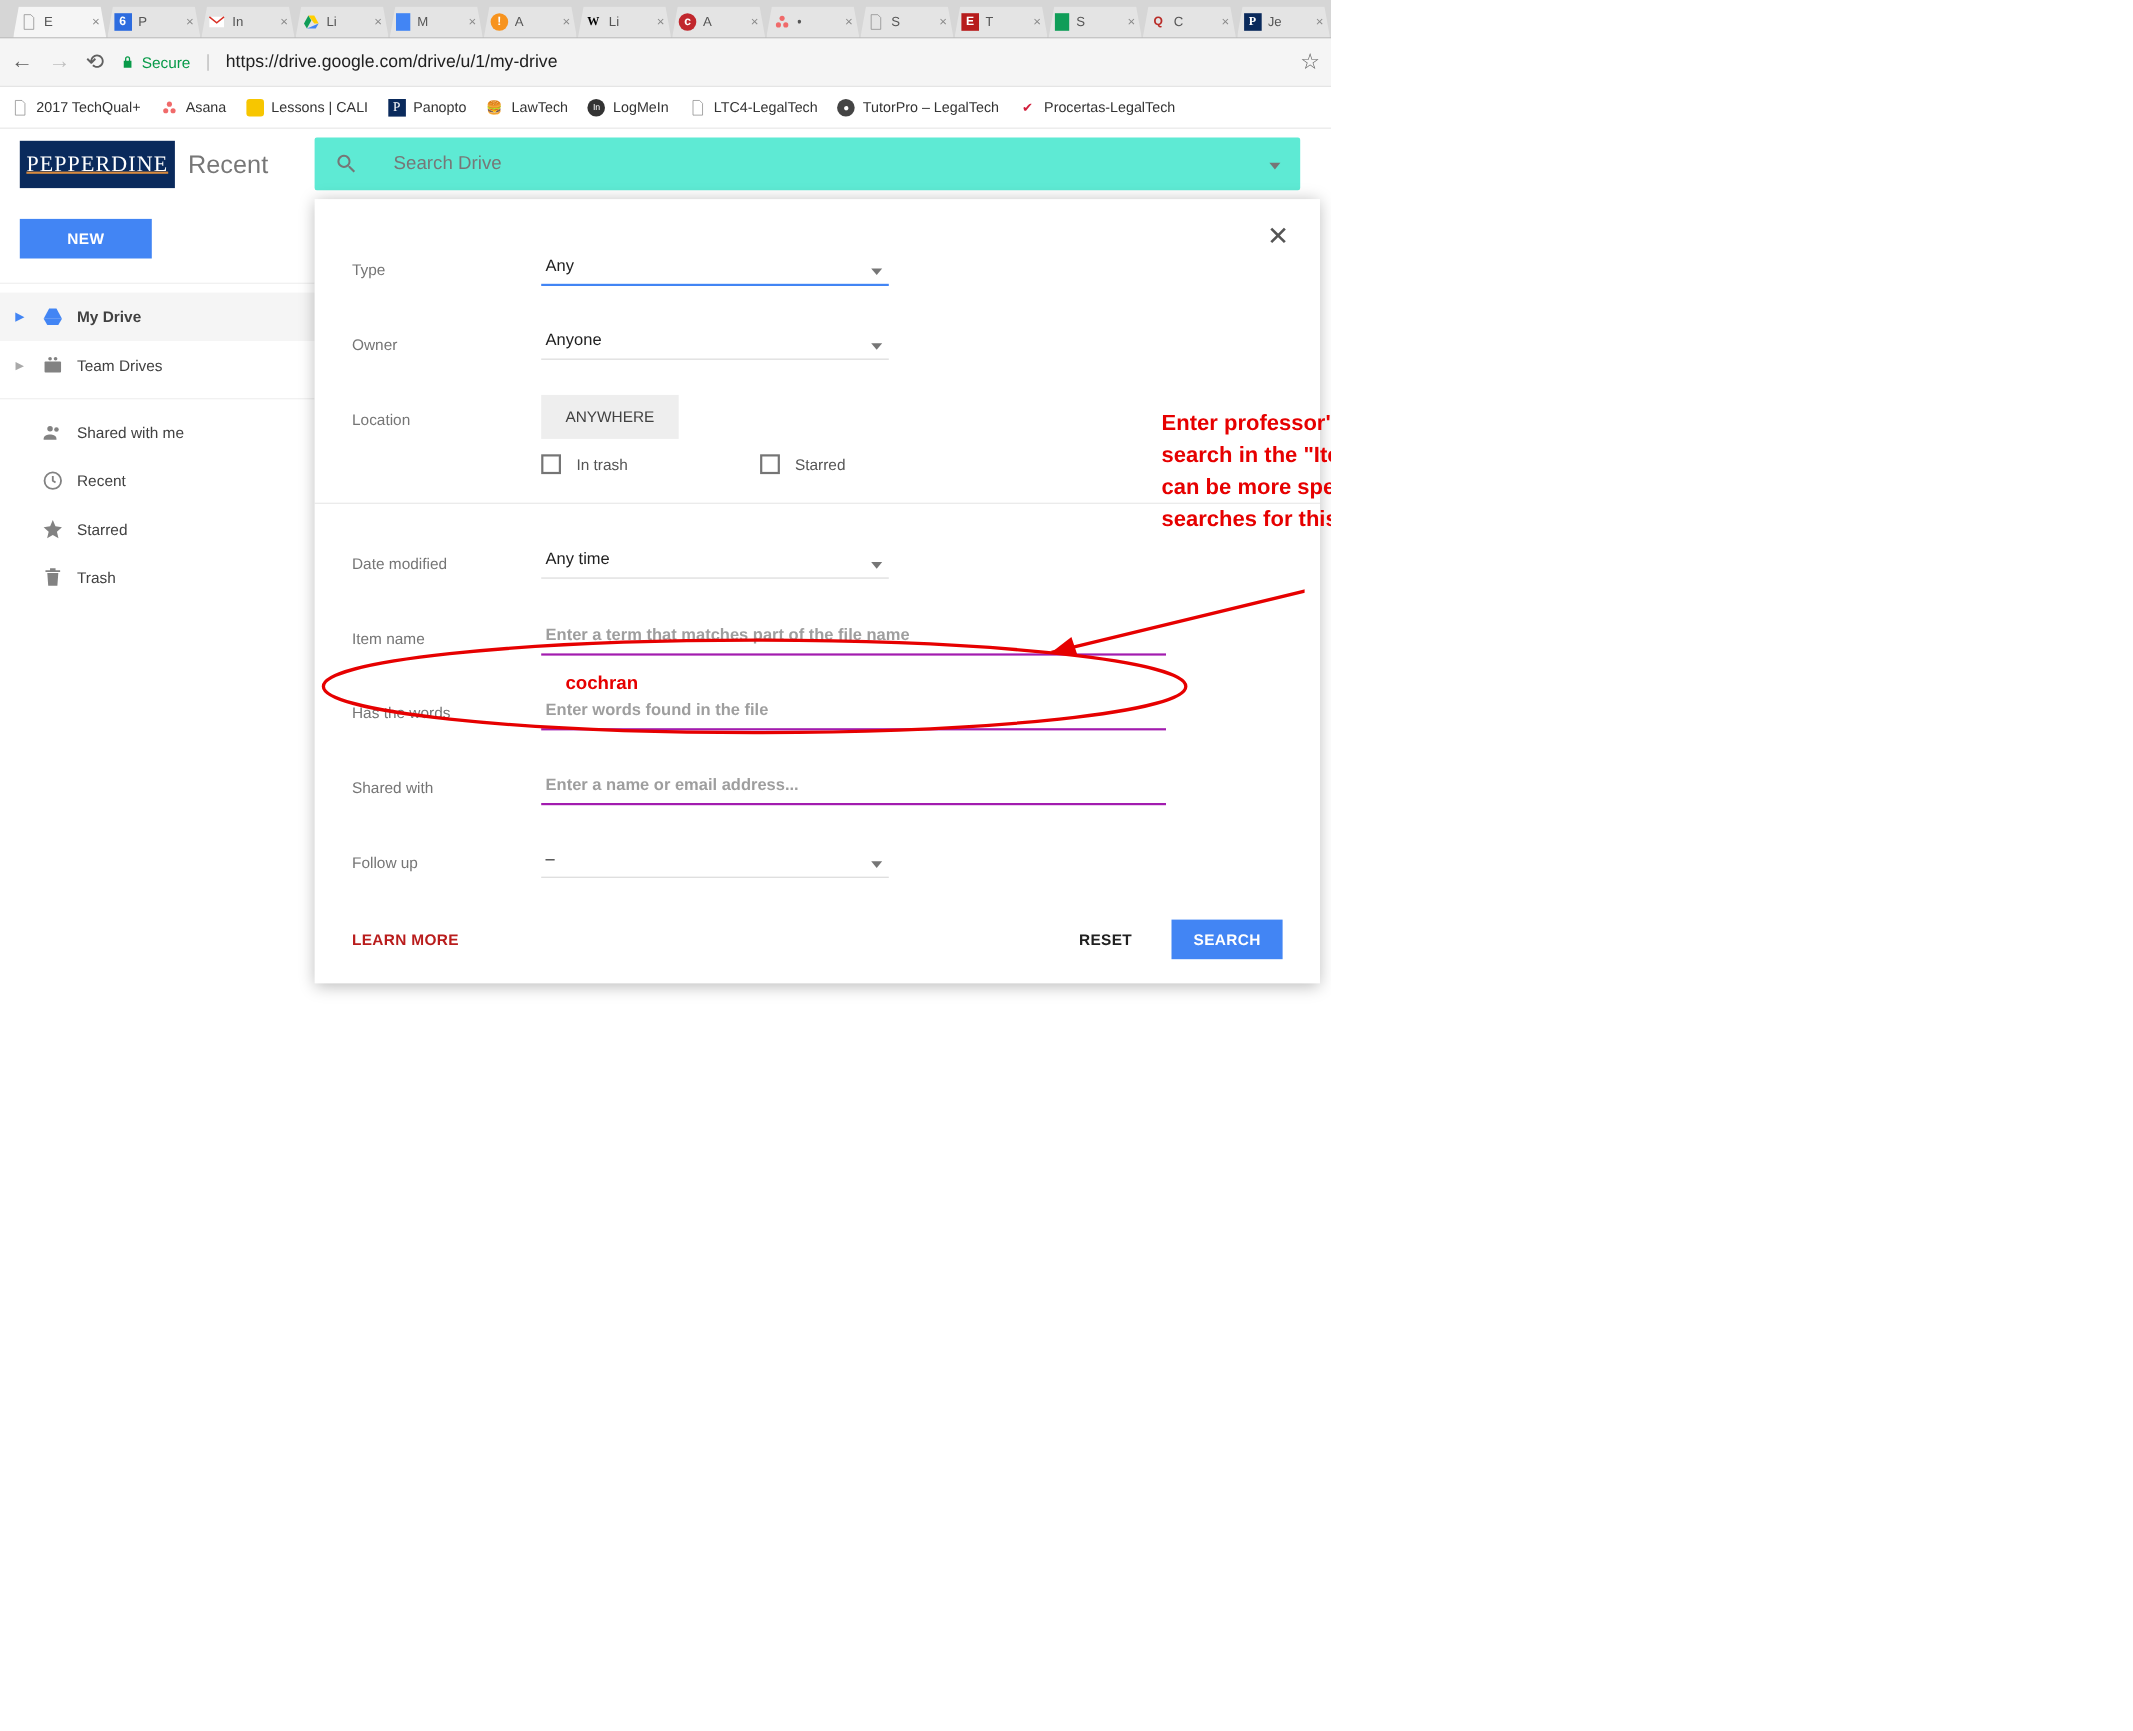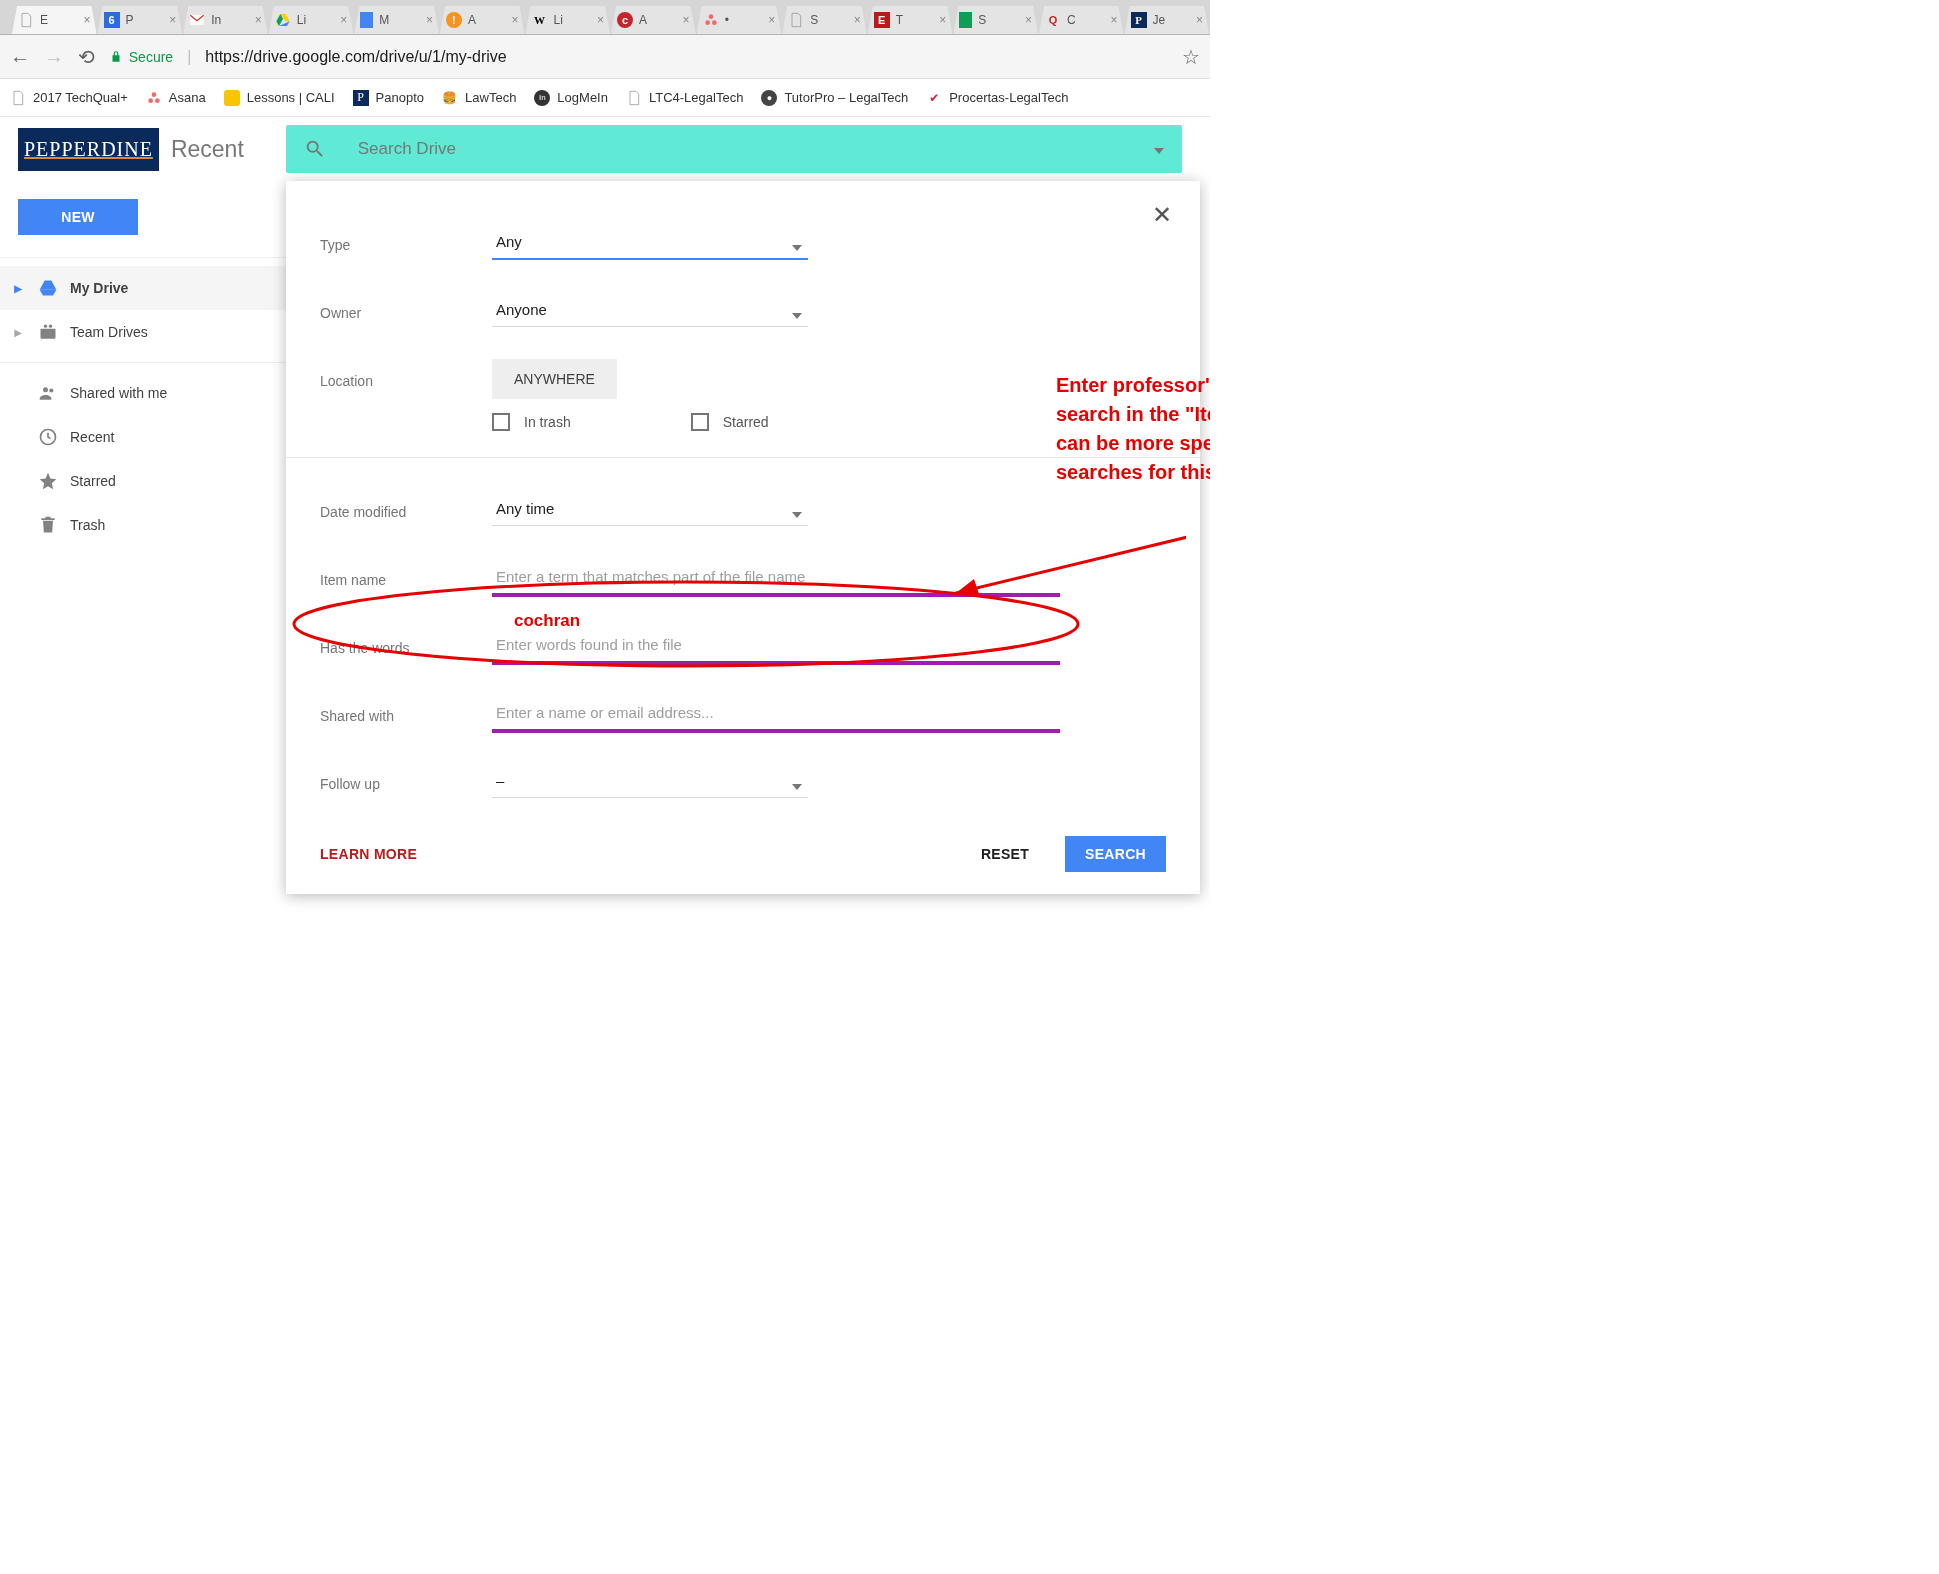--- a/index.html
+++ b/index.html
@@ -47,21 +47,21 @@
   .nav-item.selected .nav-ic svg { fill:#4285f4 !important;}
   .storage { padding:20px 0 0 50px; font-size:13px; color:#777;}
 
   .panel { position:absolute; top:0; left:286px; right:10px; background:#fff; box-shadow:0 2px 14px rgba(0,0,0,0.28); padding:28px 34px 0 34px; z-index:50;}
   .panel .close { position:absolute; top:20px; right:28px; font-size:24px; color:#555; cursor:pointer;}
   .prow { display:flex; align-items:center; min-height:68px;}
   .plabel { width:172px; font-size:14px; color:#757575; padding-top:4px;}
   .psel { position:relative; width:316px; border-bottom:1px solid #d7d7d7; padding:6px 4px 8px 4px; font-size:15px; color:#212121; display:flex; align-items:center;}
   .psel.blue { border-bottom:2px solid #4285f4;}
   .psel .caret { position:absolute; right:6px; top:10px;}
-  .pinput { width:568px; border:none; border-bottom:4px solid #a21caf; padding:8px 4px; font-size:15px; color:#212121; outline:none;}
+  .pinput { width:568px; border:none; border-bottom:2px solid #a21caf; padding:8px 4px; font-size:15px; color:#212121; outline:none;font-weight:bold;}
   .pinput::placeholder { color:#9e9e9e;}
   .loc-btn { background:#eee; border:none; padding:12px 22px; font-size:14px; color:#414141;}
   .check-row { padding-left:172px; display:flex; gap:120px; align-items:center; margin-bottom:26px;}
   .chk { display:flex; align-items:center; gap:14px; font-size:14px; color:#555;}
   .box { width:18px; height:18px; border:2px solid #757575;}
   .divider { height:1px; background:#e7e7e7; margin:0 -34px;}
   .panel-actions { display:flex; align-items:center; padding:20px 0 22px 0;}
   .link-btn { color:#b91c1c; font-size:14px; font-weight:bold; letter-spacing:0.3px; cursor:pointer;}
   .text-btn { color:#212121; font-size:14px; font-weight:bold; background:none; border:none; cursor:pointer; letter-spacing:0.3px;}
   .primary-btn { background:#4285f4; color:#fff; border:none; padding:10px 20px; font-size:14px; font-weight:bold; letter-spacing:0.3px; cursor:pointer; margin-left:36px;}

